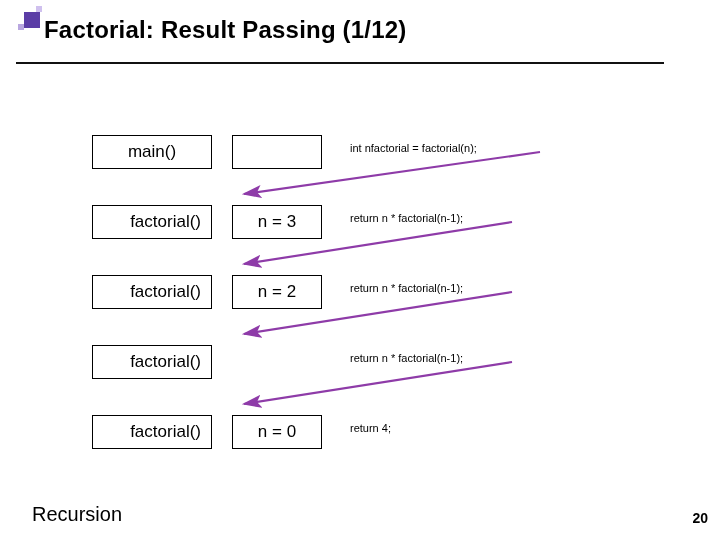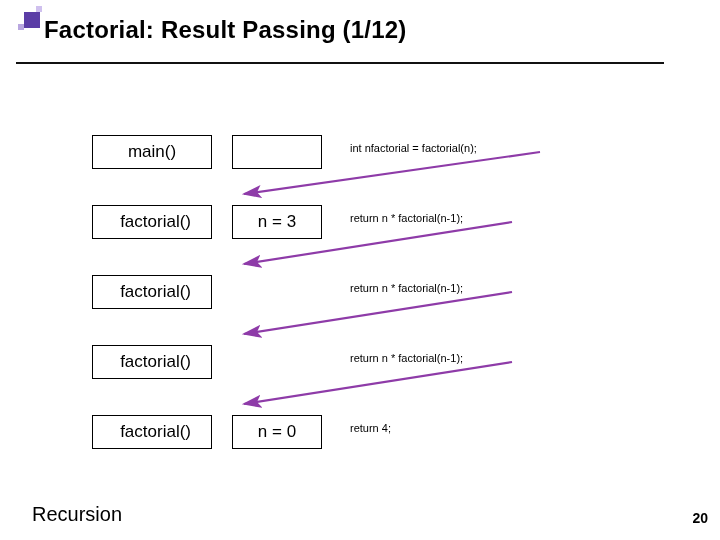--- a/index.html
+++ b/index.html
@@ -83,21 +83,21 @@
     position: absolute;
     box-sizing: border-box;
     border: 1.5px solid #000;
     height: 34px;
     display: flex;
     align-items: center;
     justify-content: center;
     font-size: 17px;
     background: #fff;
   }
-  .cell.func { left: 20px;  width: 120px; justify-content: flex-end; padding-right: 20px; }
+  .cell.func { left: 20px;  width: 120px; justify-content: flex-end; padding-right: 10px; }
   .cell.func.main { justify-content: center; padding-right: 0; }
   .cell.nval { left: 160px; width: 90px; }
   .code {
     position: absolute;
     left: 278px;
     top: 7px;
     font-size: 11px;
     white-space: nowrap;
   }
 
@@ -149,20 +149,21 @@
     </div>
 
     <div class="row">
       <div class="cell func">factorial()</div>
       <div class="cell nval">n = 3</div>
       <div class="code">return n * factorial(n-1);</div>
     </div>
 
     <div class="row">
       <div class="cell func">factorial()</div>
+      <div class="cell nval">n = 2</div>
       <div class="code">return n * factorial(n-1);</div>
     </div>
 
     <div class="row">
       <div class="cell func">factorial()</div>
       <div class="code">return n * factorial(n-1);</div>
     </div>
 
     <div class="row">
       <div class="cell func">factorial()</div>

